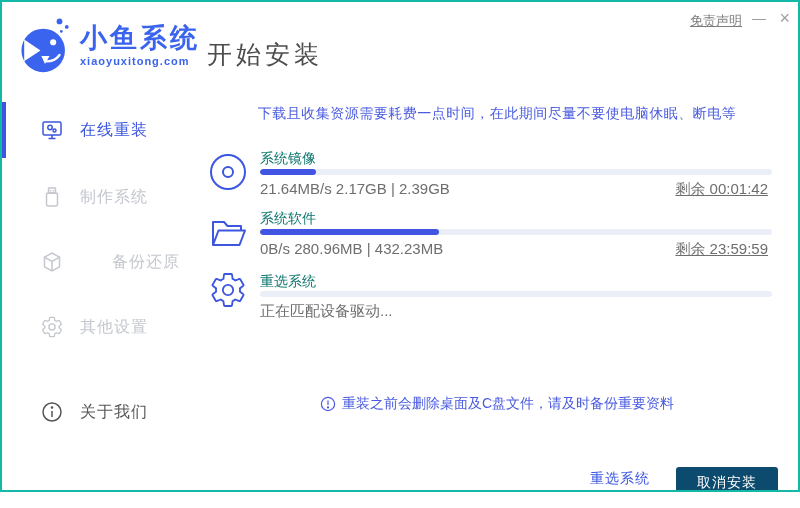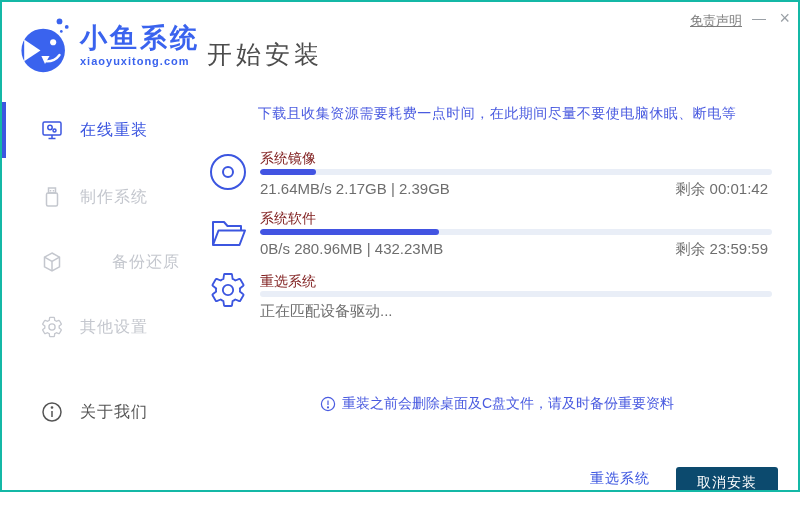--- a/index.html
+++ b/index.html
@@ -24,28 +24,28 @@
   .side-item .lbl { font-size:16px; letter-spacing:1px; }
   .si-0 { top:114px; } .si-1 { top:181px; } .si-2 { top:246px;gap:32px; } .si-3 { top:311px; } .si-4 { top:396px; }
   .side-active .lbl { color:#3c56e0; }
   .side-dim .lbl { color:#c4c7ce; }
   .side-dark .lbl { color:#555; }
   
   .warning { position:absolute; left:190px; top:103px; width:610px; text-align:center;
              font-size:14px; color:#4a5be0; letter-spacing:0.5px; }
   .task-icon { position:absolute; left:206px; width:40px; height:40px; }
   .ti-0 { top:150px; } .ti-1 { top:211px; } .ti-2 { top:268px; }
-  .task-name { position:absolute; left:258px; font-size:14px; color:#7f1d1d; }
+  .task-name { position:absolute; left:258px; font-size:14px; color:#0f766e; }
   .tn-0 { top:148px; } .tn-1 { top:208px; } .tn-2 { top:271px; }
   .bar { position:absolute; left:258px; width:512px; height:6px; background:#e9eef7; border-radius:3px; overflow:hidden; }
   .b-0 { top:167px; } .b-1 { top:227px; } .b-2 { top:289px; }
   .bar-fill { height:100%; background:#4254e2; border-radius:3px; }
   .task-stats { position:absolute; left:258px; font-size:15px; color:#6e6e6e; }
   .ts-0 { top:178px; } .ts-1 { top:238px; } .ts-2 { top:300px; }
-  .task-remaining { position:absolute; right:30px; font-size:15px; color:#6e6e6e; }
+  .task-remaining { position:absolute; right:30px; font-size:15px; color:#6e6e6e;text-decoration:underline; }
   .tr-0 { top:178px; } .tr-1 { top:238px; }
   .note { position:absolute; left:190px; top:393px; width:610px; display:flex;
           justify-content:center; align-items:center; font-size:14px; color:#4a5be0; }
   .note .n-icon { width:16px; height:16px; margin-right:6px; flex:0 0 auto; }
   
   .reselect { position:absolute; right:148px; top:468px; font-size:14px; color:#3c56e0; cursor:pointer; letter-spacing:1px; }
   .cancel-btn { position:absolute; right:20px; top:465px; width:102px; height:32px; background:#0c4a6e;
                 border:none; border-radius:3px; color:#fff; font-size:14px; letter-spacing:1px; cursor:pointer;
                 font-family:inherit; }
   svg { display:block; }

